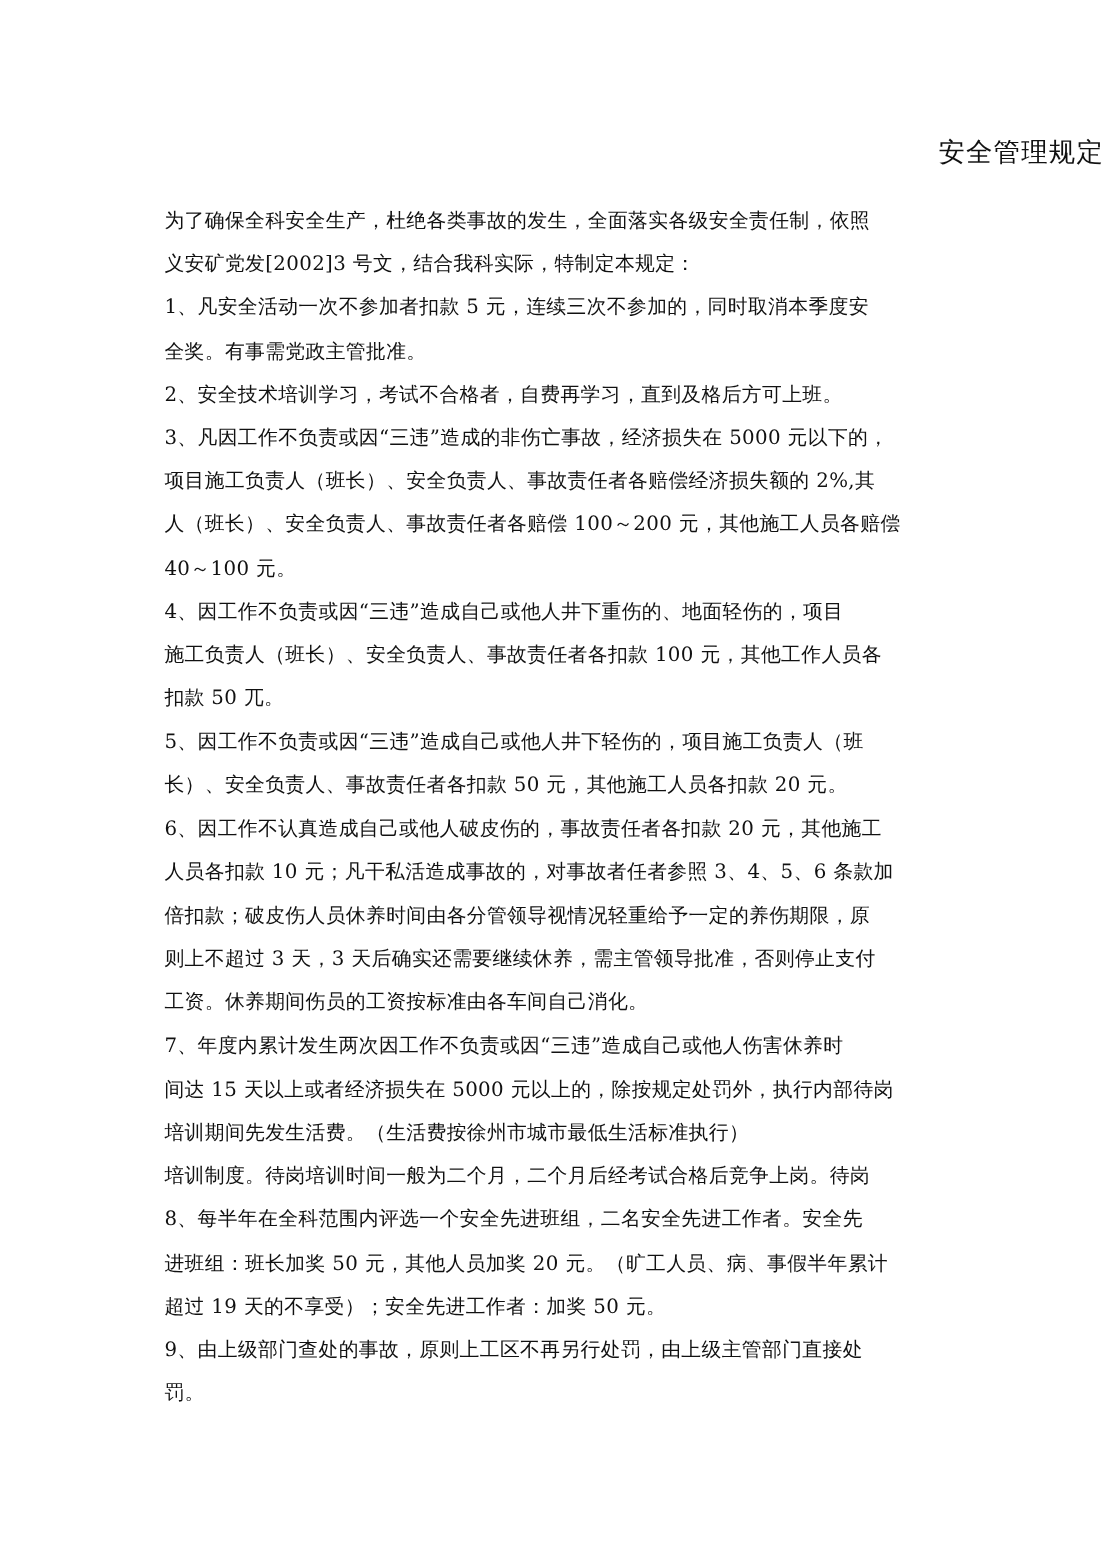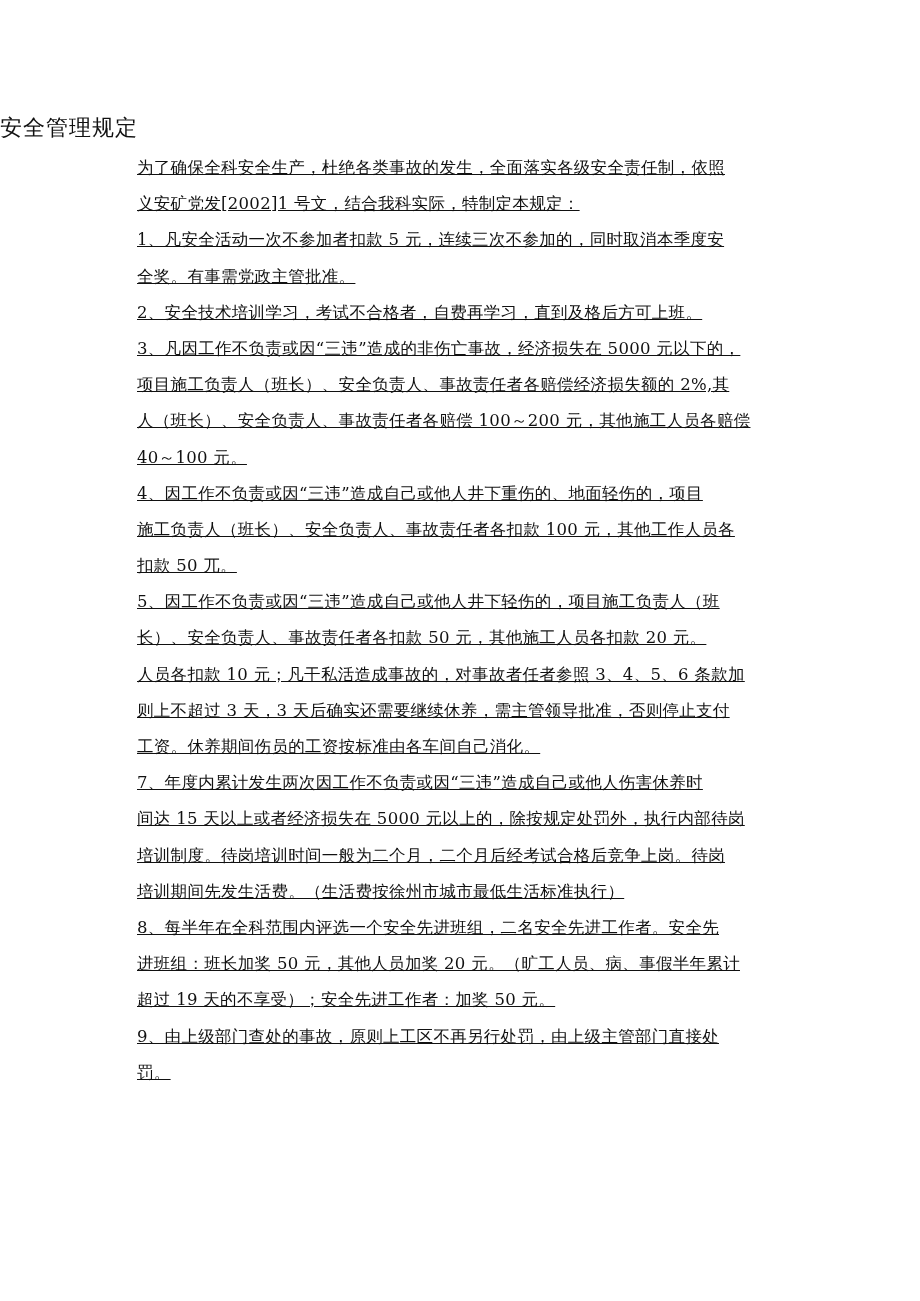--- a/index.html
+++ b/index.html
@@ -1,34 +1,34 @@
 <!DOCTYPE html>
 <html><head>
 <meta charset="utf-8">
 <style>
   html, body { margin: 0; padding: 0; background: #ffffff; }
   body { width: 920px; height: 1301px; position: relative; overflow: hidden;
          font-family: "DejaVu Serif", "Liberation Serif", serif; color: #111; }
   .page { position: absolute; left: 0; top: 0; width: 920px; height: 1301px; background: #fff; }
-  .title { position: absolute; top: 112px; left: 0; width: 920px; text-align: left;
+  .title { position: absolute; top: 112px; left: 0; width: 920px; text-align: right;
            font-size: 22px; line-height: 32px; letter-spacing: 1px; color: #111; }
-  .body { position: absolute; top: 150px; left: 137px; width: 660px; text-decoration: underline; }
+  .body { position: absolute; top: 166px; left: 137px; width: 660px; }
   .line { display: block; font-size: 16.5px; line-height: 36.2px; height: 36.2px;
           white-space: nowrap; letter-spacing: 0.3px; }
 </style>
 </head>
 <body>
 
 <div class="page">
   <div class="title">安全管理规定</div>
 
   <div class="body">
     <div>
       <span class="line">为了确保全科安全生产，杜绝各类事故的发生，全面落实各级安全责任制，依照</span>
-      <span class="line">义安矿党发[2002]1 号文，结合我科实际，特制定本规定：</span>
+      <span class="line">义安矿党发[2002]3 号文，结合我科实际，特制定本规定：</span>
     </div>
 
     <div>
       <span class="line">1、凡安全活动一次不参加者扣款 5 元，连续三次不参加的，同时取消本季度安</span>
       <span class="line">全奖。有事需党政主管批准。</span>
     </div>
 
     <div>
       <span class="line">2、安全技术培训学习，考试不合格者，自费再学习，直到及格后方可上班。</span>
     </div>
@@ -45,30 +45,32 @@
       <span class="line">施工负责人（班长）、安全负责人、事故责任者各扣款 100 元，其他工作人员各</span>
       <span class="line">扣款 50 兀。</span>
     </div>
 
     <div>
       <span class="line">5、因工作不负责或因“三违”造成自己或他人井下轻伤的，项目施工负责人（班</span>
       <span class="line">长）、安全负责人、事故责任者各扣款 50 元，其他施工人员各扣款 20 元。</span>
     </div>
 
     <div>
+      <span class="line">6、因工作不认真造成自己或他人破皮伤的，事故责任者各扣款 20 元，其他施工</span>
       <span class="line">人员各扣款 10 元；凡干私活造成事故的，对事故者任者参照 3、4、5、6 条款加</span>
+      <span class="line">倍扣款；破皮伤人员休养时间由各分管领导视情况轻重给予一定的养伤期限，原</span>
       <span class="line">则上不超过 3 天，3 天后确实还需要继续休养，需主管领导批准，否则停止支付</span>
       <span class="line">工资。休养期间伤员的工资按标准由各车间自己消化。</span>
     </div>
 
     <div>
       <span class="line">7、年度内累计发生两次因工作不负责或因“三违”造成自己或他人伤害休养时</span>
       <span class="line">间达 15 天以上或者经济损失在 5000 元以上的，除按规定处罚外，执行内部待岗</span>
+      <span class="line">培训期间先发生活费。（生活费按徐州市城市最低生活标准执行）</span>
       <span class="line">培训制度。待岗培训时间一般为二个月，二个月后经考试合格后竞争上岗。待岗</span>
-      <span class="line">培训期间先发生活费。（生活费按徐州市城市最低生活标准执行）</span>
     </div>
 
     <div>
       <span class="line">8、每半年在全科范围内评选一个安全先进班组，二名安全先进工作者。安全先</span>
       <span class="line">进班组：班长加奖 50 元，其他人员加奖 20 元。（旷工人员、病、事假半年累计</span>
       <span class="line">超过 19 天的不享受）；安全先进工作者：加奖 50 元。</span>
     </div>
 
     <div>
       <span class="line">9、由上级部门查处的事故，原则上工区不再另行处罚，由上级主管部门直接处</span>

